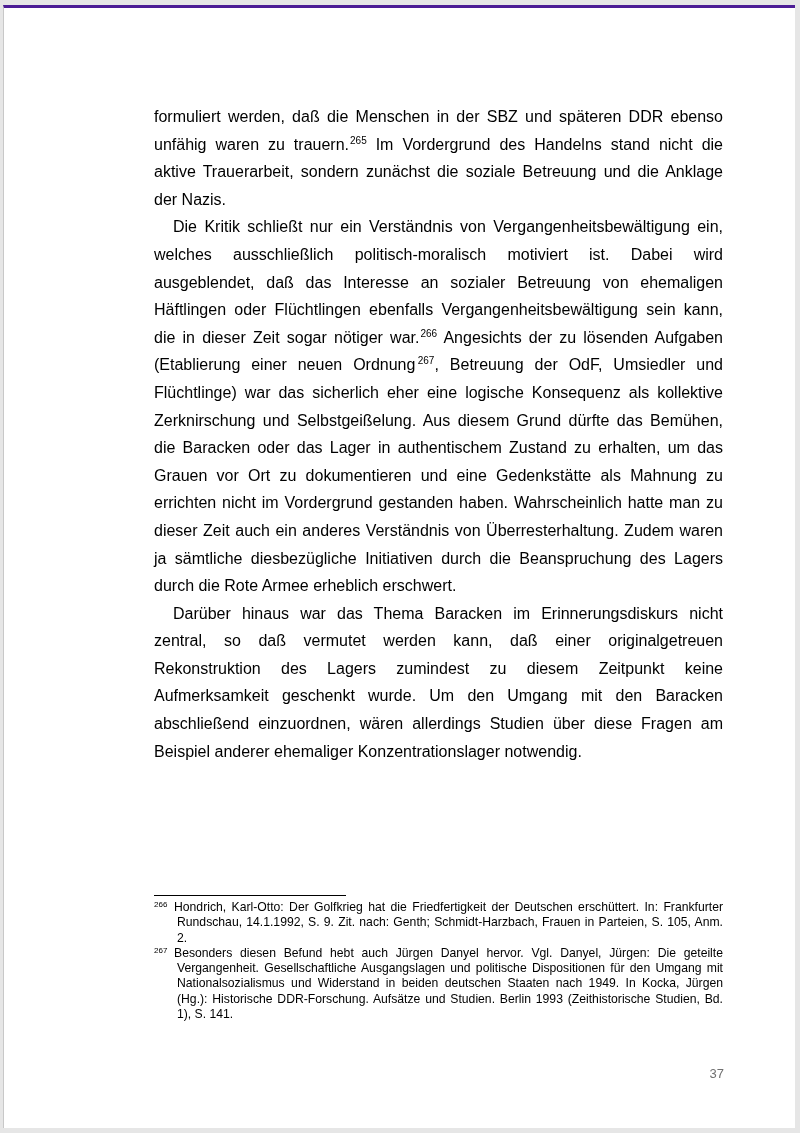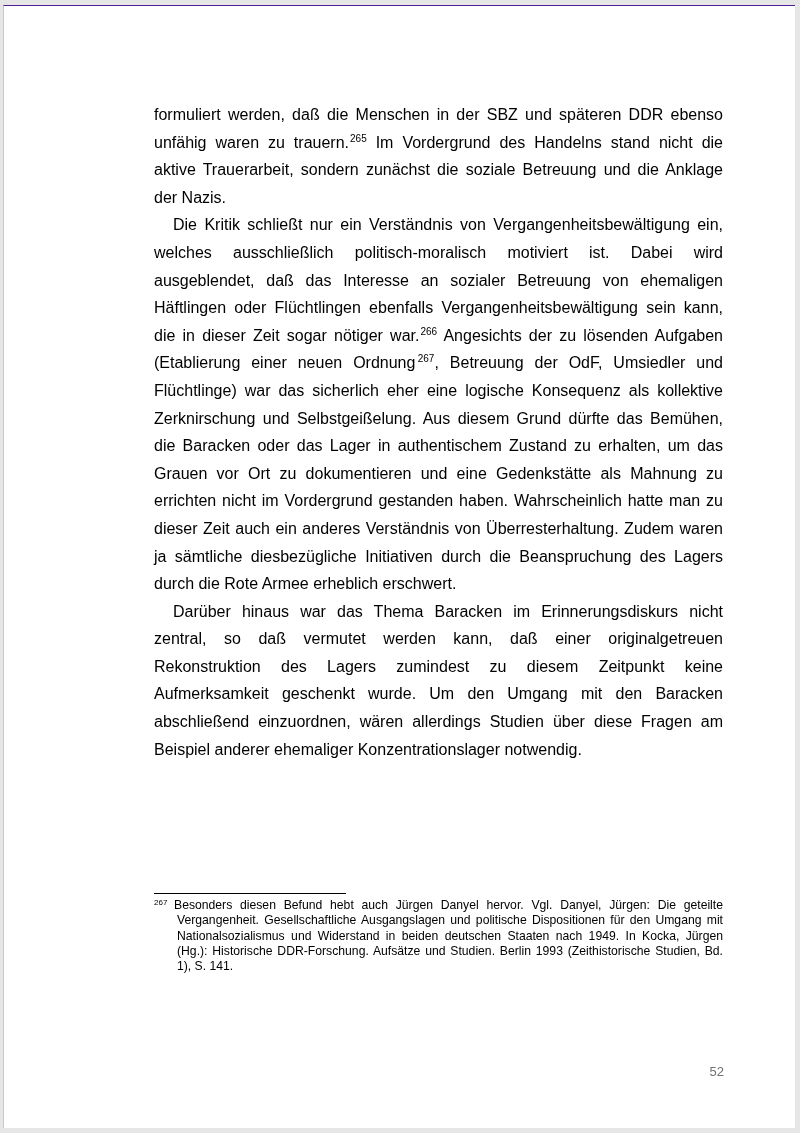--- a/index.html
+++ b/index.html
@@ -10,21 +10,21 @@
       overflow: hidden;
       font-family: "Liberation Sans", sans-serif;
       color: #000;
     }
     .page {
       position: absolute;
       left: 3px; top: 5px;
       width: 792px; height: 1123px;
       background: #ffffff;
       border-left: 1px solid #c8c8c8;
-      border-top: 1px solid #4c1d95;
+      border-top: 3px solid #4c1d95;
       box-sizing: border-box;
     }
     .body-text {
       position: absolute;
       left: 150px; top: 95px;
       width: 569px;
       font-size: 16px;
       line-height: 27.6px;
       text-align: justify;
     }
@@ -85,17 +85,18 @@
       <span>Die Kritik schließt nur ein Verständnis von Vergangenheitsbewältigung ein, welches ausschließlich politisch-moralisch motiviert ist. Dabei wird ausgeblendet, daß das Interesse an sozialer Betreuung von ehemaligen Häftlingen oder Flüchtlingen ebenfalls Vergangenheitsbewältigung sein kann, die in dieser Zeit sogar nötiger war.</span><sup class="fnref">266</sup><span> Angesichts der zu lösenden Aufgaben (Etablierung einer neuen Ordnung</span> <sup class="fnref">267</sup><span>, Betreuung der OdF, Umsiedler und Flüchtlinge) war das sicherlich eher eine logische Konsequenz als kollektive Zerknirschung und Selbstgeißelung. Aus diesem Grund dürfte das Bemühen, die Baracken oder das Lager in authentischem Zustand zu erhalten, um das Grauen vor Ort zu dokumentieren und eine Gedenkstätte als Mahnung zu errichten nicht im Vordergrund gestanden haben. Wahrscheinlich hatte man zu dieser Zeit auch ein anderes Verständnis von Überresterhaltung. Zudem waren ja sämtliche diesbezügliche Initiativen durch die Beanspruchung des Lagers durch die Rote Armee erheblich erschwert.</span>
     </p>
     <p class="indent">
       <span>Darüber hinaus war das Thema Baracken im Erinnerungsdiskurs nicht zentral, so daß vermutet werden kann, daß einer originalgetreuen Rekonstruktion des Lagers zumindest zu diesem Zeitpunkt keine Aufmerksamkeit geschenkt wurde. Um den Umgang mit den Baracken abschließend einzuordnen, wären allerdings Studien über diese Fragen am Beispiel anderer ehemaliger Konzentrationslager notwendig.</span>
     </p>
   </div>
 
   <div class="fn-rule"></div>
 
   <div class="footnotes">
+    <p class="footnote"><span class="fn-num">266</span><span>Hondrich, Karl-Otto: Der Golfkrieg hat die Friedfertigkeit der Deutschen erschüttert. In: Frankfurter Rundschau, 14.1.1992, S. 9. Zit. nach: Genth; Schmidt-Harzbach, Frauen in Parteien, S. 105, Anm. 2.</span></p>
     <p class="footnote"><span class="fn-num">267</span><span>Besonders diesen Befund hebt auch Jürgen Danyel hervor. Vgl. Danyel, Jürgen: Die geteilte Vergangenheit. Gesellschaftliche Ausgangslagen und politische Dispositionen für den Umgang mit Nationalsozialismus und Widerstand in beiden deutschen Staaten nach 1949. In Kocka, Jürgen (Hg.): Historische DDR-Forschung. Aufsätze und Studien. Berlin 1993 (Zeithistorische Studien, Bd. 1), S. 141.</span></p>
   </div>
 
-  <div class="page-number">52</div>
+  <div class="page-number">37</div>
 </div>
 
 </body></html>

